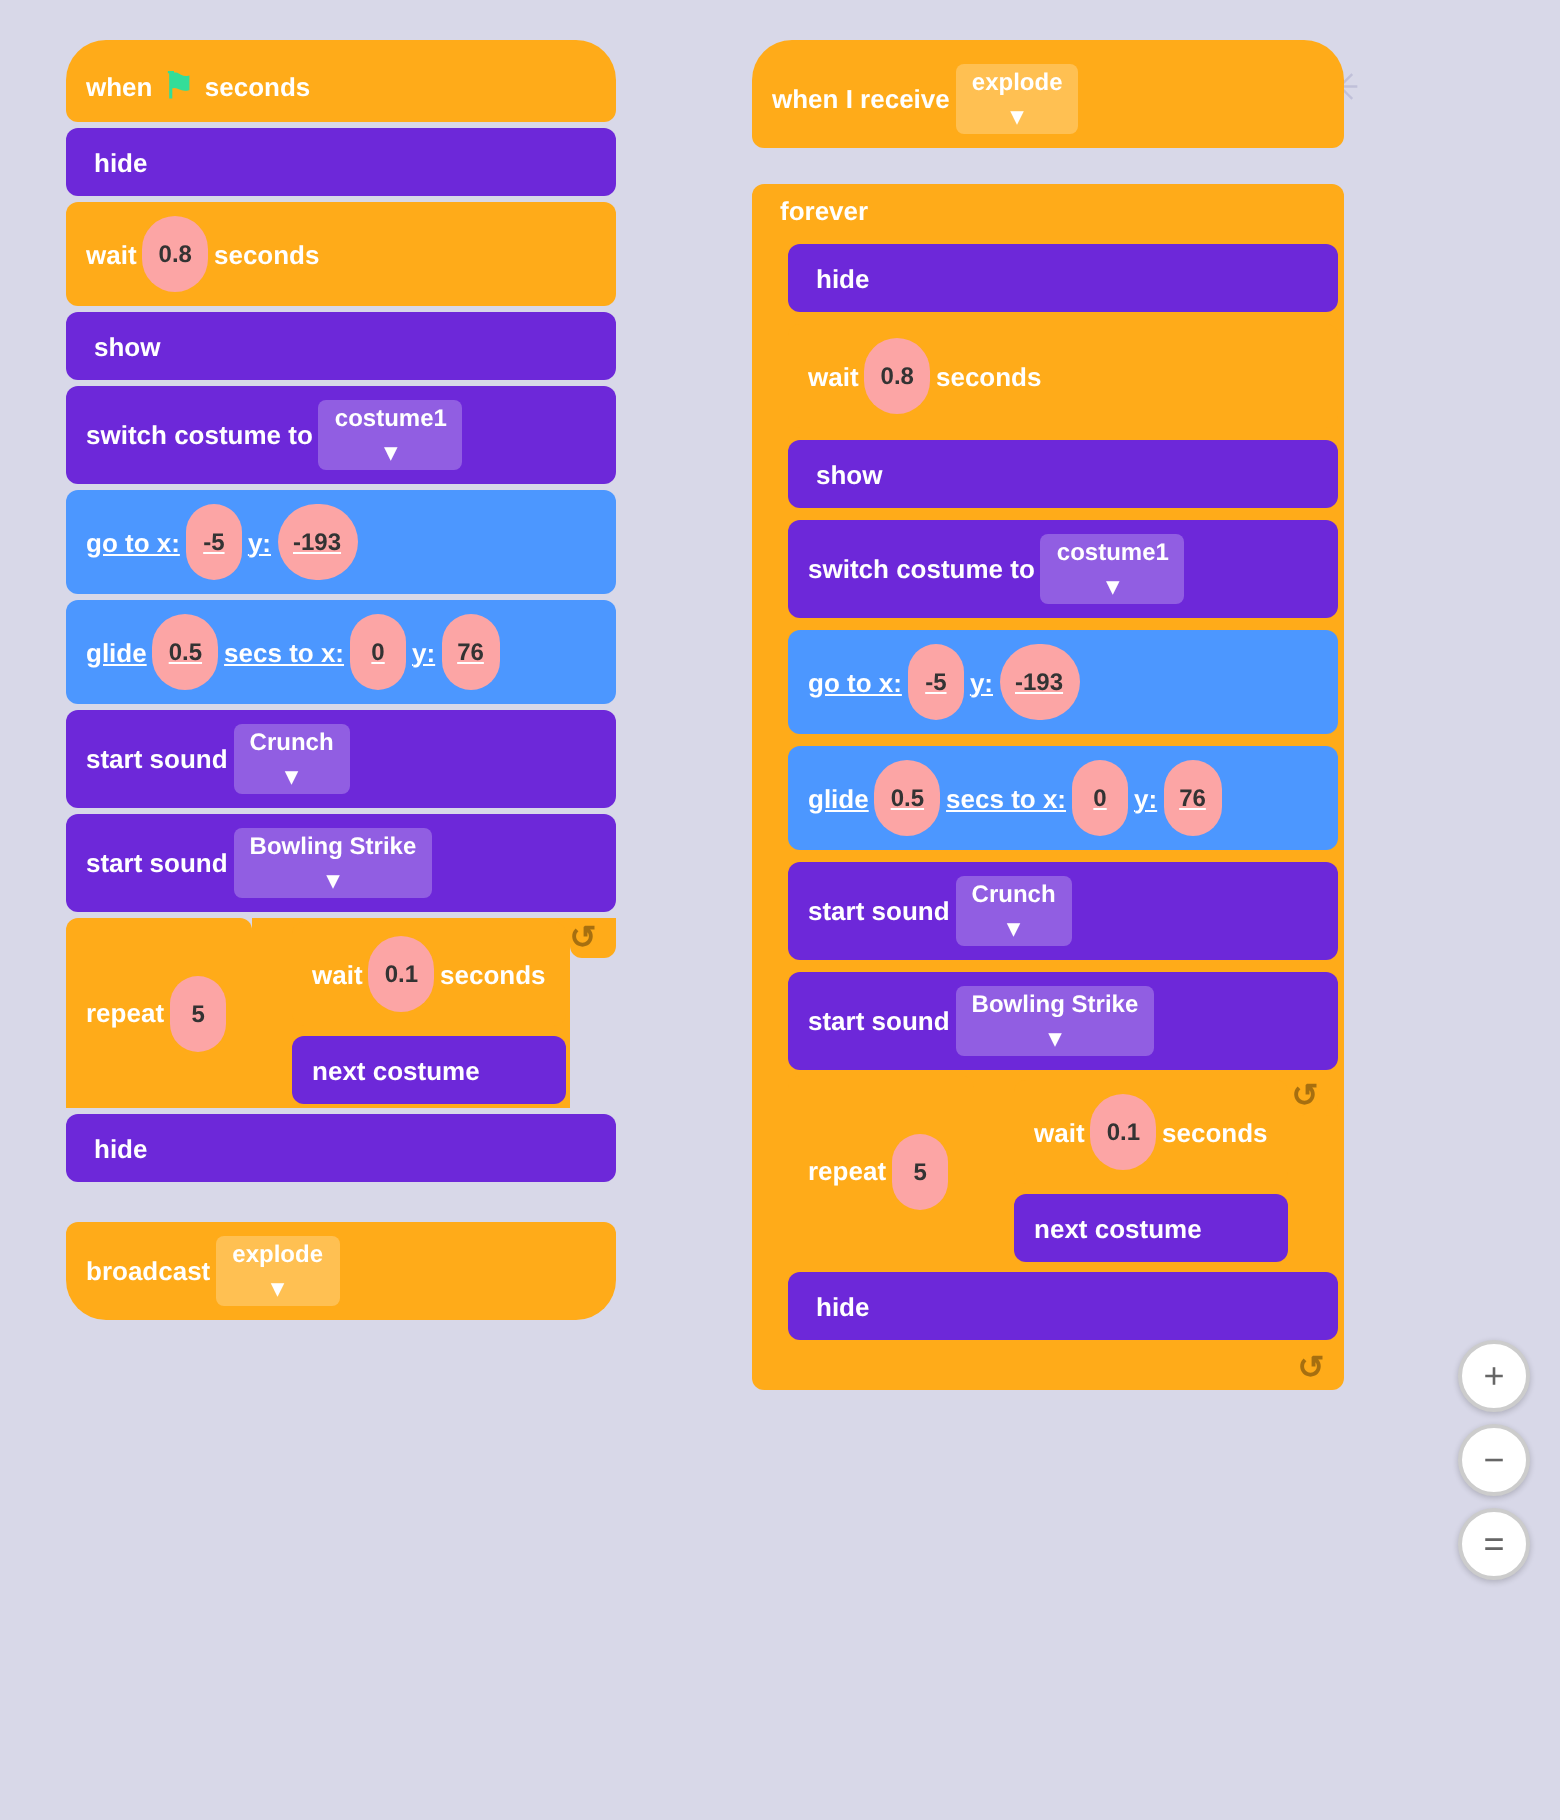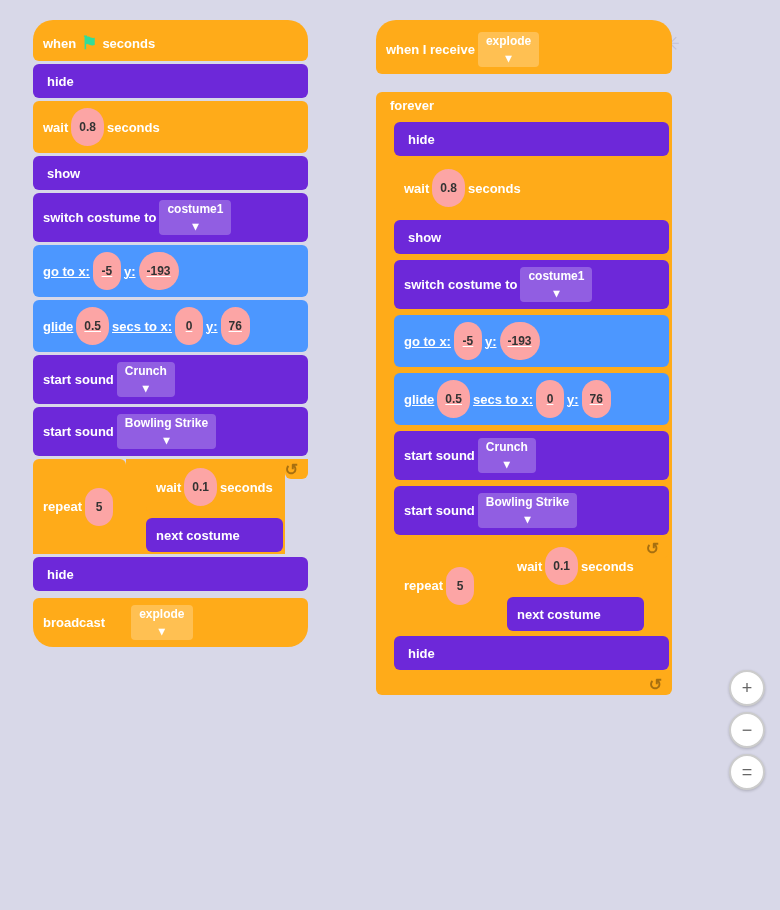--- a/index.html
+++ b/index.html
@@ -282,21 +282,21 @@
       </div>
       <div class="repeat-footer">
         <span class="repeat-arrow">↺</span>
       </div>
     </div>
 
     <div class="blk purple" style="margin-top:3px; border-radius:6px; padding-left:14px;">
       <span>hide</span>
     </div>
 
-    <div class="blk orange" style="margin-top:7px; border-radius:6px 6px 20px 20px;gap:23px;">
+    <div class="blk orange" style="margin-top:20px; border-radius:6px 6px 20px 20px;">
       <span>broadcast</span>
       <span class="input-dropdown">
         <span>explode</span>
         <span>▾</span>
       </span>
     </div>
 
   </div>
 
   <div class="stack column-right">

